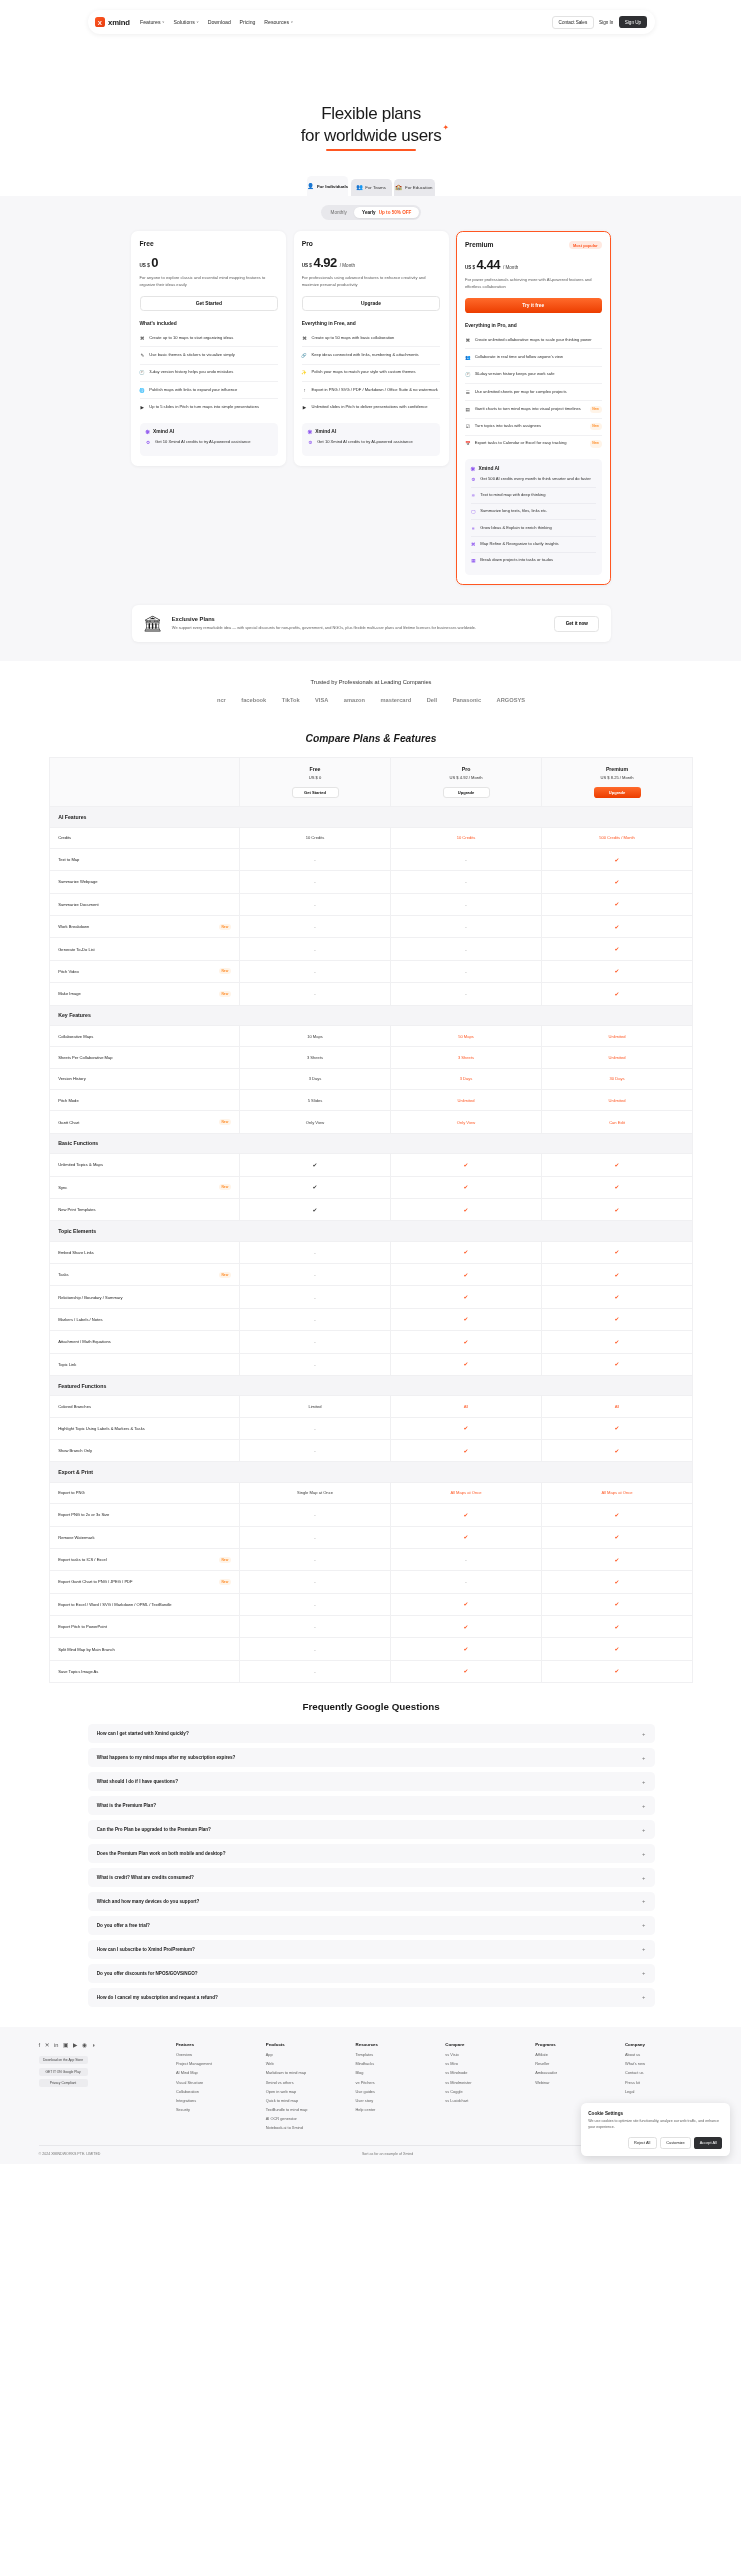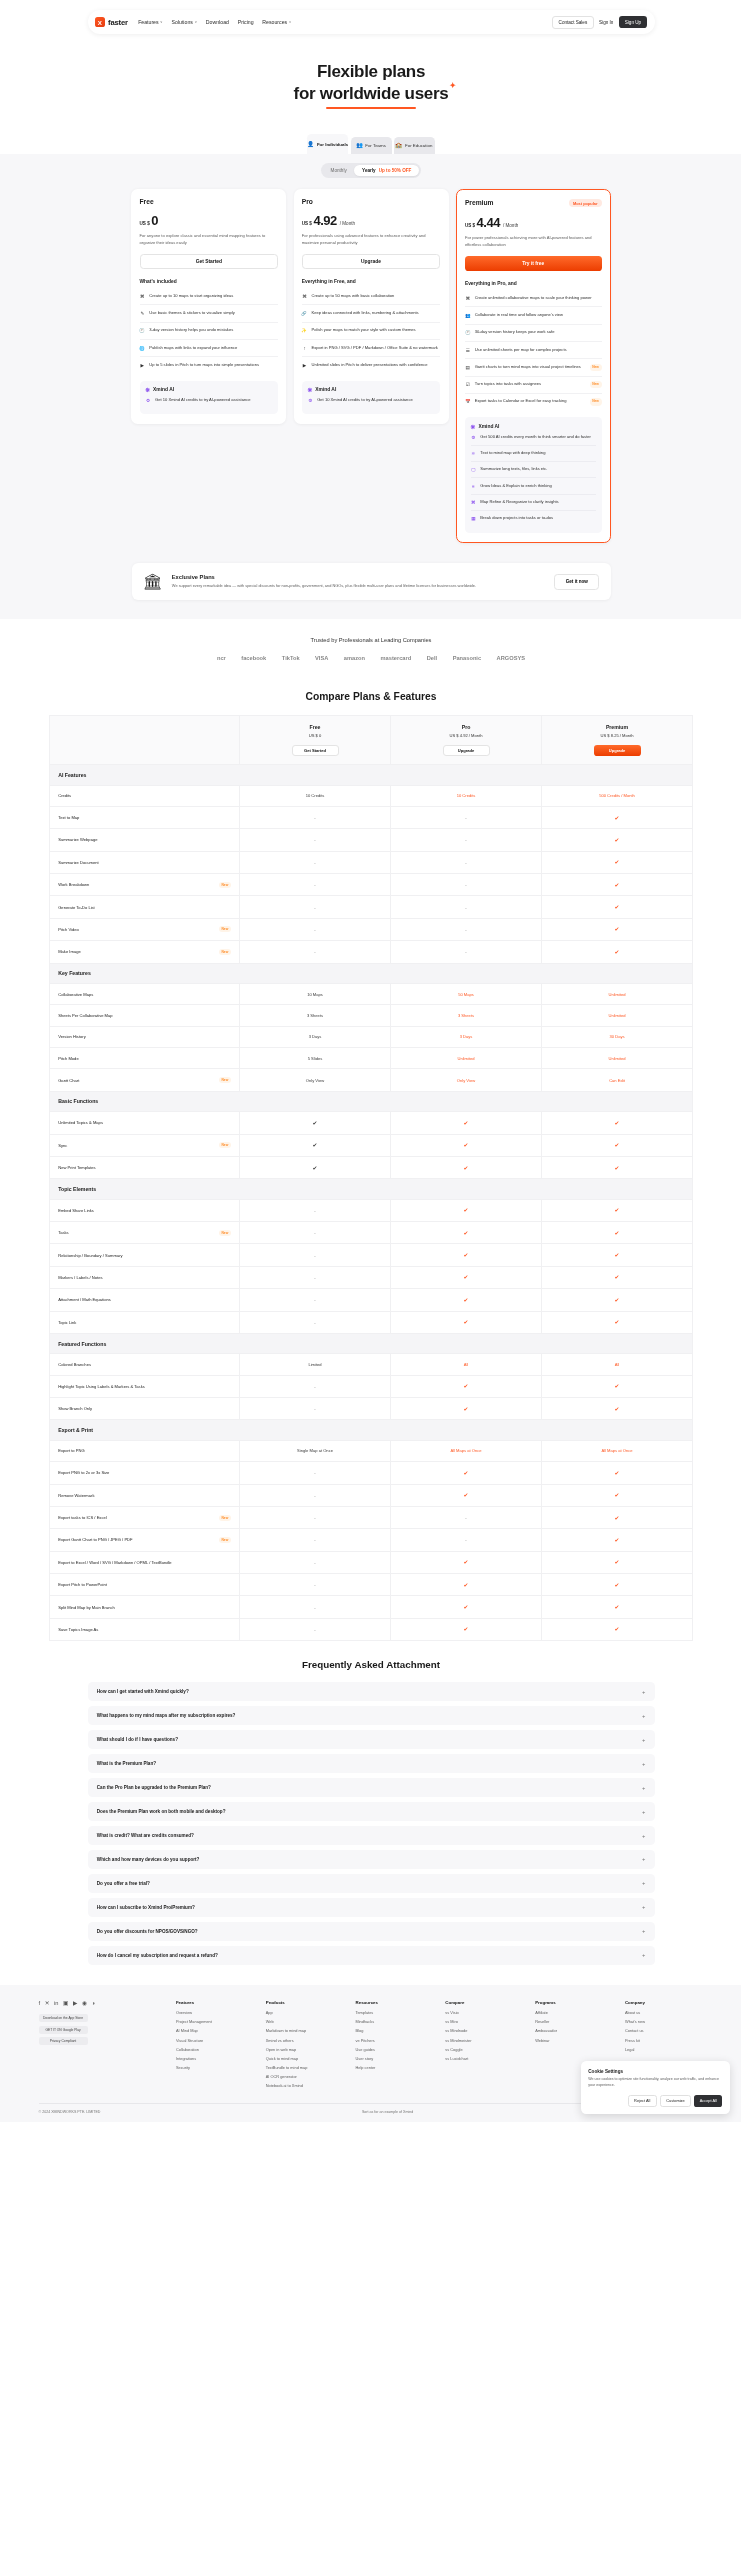--- a/index.html
+++ b/index.html
@@ -33,21 +33,21 @@
     font-size: 4.6px; padding: 3.1px 5.7px; border: 0.5px solid #e2e2e2;
     border-radius: 3.1px; background: #fff; cursor: pointer; color: #222;
   }
   .nav-signin { font-size: 4.6px; color: #222; cursor: pointer; }
   .btn-dark-sm {
     font-size: 4.6px; padding: 3.6px 6.2px; background: #2f3033; color: #fff;
     border: none; border-radius: 3.1px; cursor: pointer;
   }
   
   .hero { text-align: center; padding: 27px 0 0; }
-  .hero h1 { font-size: 17px; line-height: 1.28; font-weight: bold; letter-spacing: -0.3px; }
+  .hero h1 { font-size: 17px; line-height: 1.28; font-weight: normal; letter-spacing: -0.3px; margin-top: 42px; }
   .hero .line2 { position: relative; display: inline-block; }
   .spark { color: #ff5722; font-size: 7.7px; position: absolute; right: -7.2px; top: -2.1px; }
   .underline {
     display: block; width: 90px; height: 2.1px; margin: 2.6px auto 0;
     background: #ff5722; border-radius: 1.5px;
   }
   
   .aud-tabs { display: flex; justify-content: center; gap: 2.1px; margin-top: 25px; align-items: flex-end; }
   .aud-tab {
     width: 41px; height: 17.5px; border-radius: 4.6px 4.6px 0 0;
@@ -133,21 +133,21 @@
   }
   
   .trust { padding: 18.5px 0 15.5px; text-align: center; }
   .trust-title { font-size: 5.7px; color: #333; }
   .trust-logos {
     display: flex; justify-content: center; align-items: center; gap: 15.5px; margin-top: 12.4px;
     filter: grayscale(1); opacity: .62;
   }
   .trust-logo { font-size: 5.7px; font-weight: bold; color: #3a3a3a; }
   
-  .cmp-head { text-align: center; padding: 14.4px 0 12.4px; }
+  .cmp-head { text-align: center; padding: 14.4px 0 12.4px; font-style: italic; }
   .cmp-head h2 { font-size: 10.3px; font-weight: bold; }
   .tbl-wrap { display: flex; justify-content: center; }
   .tbl { width: 644px; border-collapse: collapse; }
   .tbl td, .tbl th { border: 0.5px solid #f0f0f2; }
   .hdr-cell { background: #fafafb; padding: 8.2px 7.2px; vertical-align: top; text-align: center; }
   .hdr-cell.blank { background: #fafafb; }
   .hdr-name { font-size: 5.2px; font-weight: bold; }
   .hdr-price { font-size: 4.1px; color: #333; margin-top: 3.6px; }
   .hdr-btn {
     margin-top: 6.2px; width: 47px; height: 11.3px; border-radius: 3.1px;
@@ -210,21 +210,21 @@
 </style>
 </head>
 <body>
 
 <div class="page-rel">
 
 <div class="nav-wrap">
   <div class="nav">
     <div class="logo">
       <span class="logo-mark">X</span>
-      <span class="logo-text">faster</span>
+      <span class="logo-text">xmind</span>
     </div>
     <div class="nav-links">
       <div class="nav-link">
         <span>Features</span>
         <span class="caret">∨</span>
       </div>
       <div class="nav-link">
         <span>Solutions</span>
         <span class="caret">∨</span>
       </div>
@@ -857,21 +857,21 @@
             </td>
             <td class="val"><span class="dash">-</span></td>
             <td class="val"><span class="check">✔</span></td>
             <td class="val"><span class="check">✔</span></td>
           </tr>
         </tbody>
   </table>
 </div>
 
 <div class="faq-sec">
-  <div class="faq-title">Frequently Asked Attachment</div>
+  <div class="faq-title">Frequently Google Questions</div>
   <div class="faq-list" id="faq-list">
         <div class="faq-item">
           <span class="faq-q">How can I get started with Xmind quickly?</span>
           <span class="faq-plus">+</span>
         </div>
         <div class="faq-item">
           <span class="faq-q">What happens to my mind maps after my subscription expires?</span>
           <span class="faq-plus">+</span>
         </div>
         <div class="faq-item">

